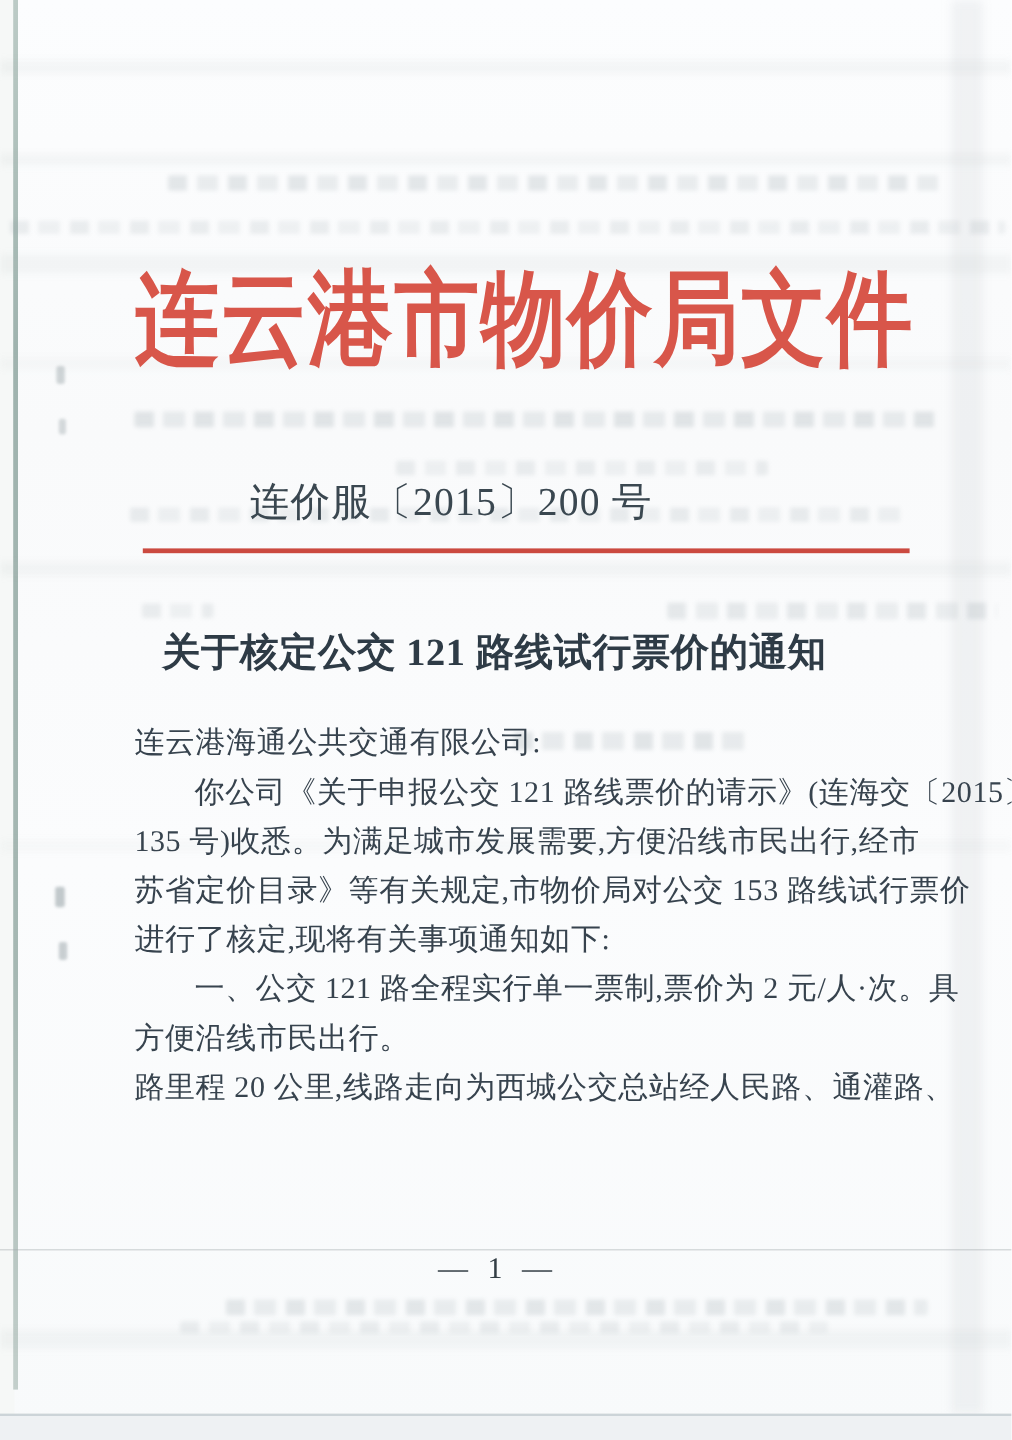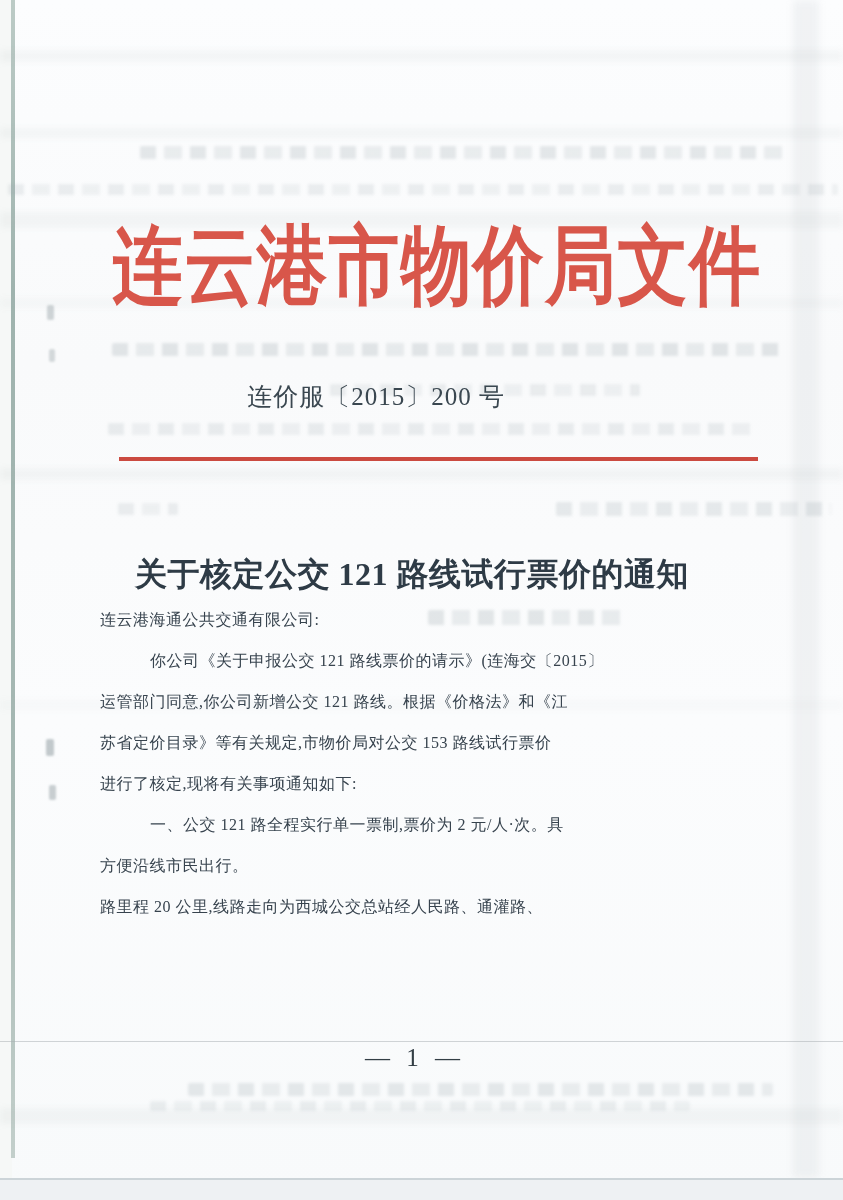--- a/index.html
+++ b/index.html
@@ -57,35 +57,35 @@
     white-space: nowrap;
   }
   .agency-title span {
     display: inline-block;
     font-size: 86px; font-weight: bold; line-height: 1.12;
     color: var(--header-red, #d8564a);
     transform: scaleX(0.82); transform-origin: center;
     letter-spacing: 2px;
   }
   .doc-number {
-    left: 376px; top: 380px; transform: translateX(-50%);
-    font-size: 25px; color: #3a4750; letter-spacing: 1px; white-space: nowrap;
+    left: 376px; top: 396px; transform: translateX(-50%);
+    font-size: 33px; color: #3a4750; letter-spacing: 1px; white-space: nowrap;
   }
   .red-rule {
     left: 119px; top: 457px; width: 639px; height: 4px;
     background: var(--rule-red, #cb4a40);
   }
   .doc-title {
     left: 412px; top: 522px; transform: translateX(-50%);
     font-size: 32px; font-weight: bold; color: #2e3b46;
-    letter-spacing: 0.5px; white-space: nowrap; margin-top: 31px;
+    letter-spacing: 0.5px; white-space: nowrap;
   }
   .document-body {
-    left: 100px; top: 599px; width: 680px;
-    font-size: 16px; color: var(--body-text, #37434e);
+    left: 112px; top: 599px; width: 680px;
+    font-size: 25px; color: var(--body-text, #37434e);
   }
   .document-body .line {
     line-height: 41px; white-space: nowrap; letter-spacing: 0.5px;
   }
   .document-body .line.indent { text-indent: 50px; }
   .fold-line {
     left: 0; top: 1041px; width: 843px; height: 1px;
     background: rgba(165,172,176,0.5);
   }
   .page-number {
@@ -132,21 +132,21 @@
 
 <div class="abs doc-number">连价服〔2015〕200 号</div>
 
 <div class="abs red-rule"></div>
 
 <div class="abs doc-title">关于核定公交 121 路线试行票价的通知</div>
 
 <div class="abs document-body">
   <div class="line">连云港海通公共交通有限公司:</div>
   <div class="line indent">你公司《关于申报公交 121 路线票价的请示》(连海交〔2015〕</div>
-  <div class="line">运管部门同意,你公司新增公交 121 路线。根据《价格法》和《江</div>
+  <div class="line">135 号)收悉。为满足城市发展需要,方便沿线市民出行,经市</div>
   <div class="line">苏省定价目录》等有关规定,市物价局对公交 153 路线试行票价</div>
   <div class="line">进行了核定,现将有关事项通知如下:</div>
   <div class="line indent">一、公交 121 路全程实行单一票制,票价为 2 元/人·次。具</div>
   <div class="line">方便沿线市民出行。</div>
   <div class="line">路里程 20 公里,线路走向为西城公交总站经人民路、通灌路、</div>
 </div>
 
 <div class="abs fold-line"></div>
 
 <div class="abs page-number">— 1 —</div>

